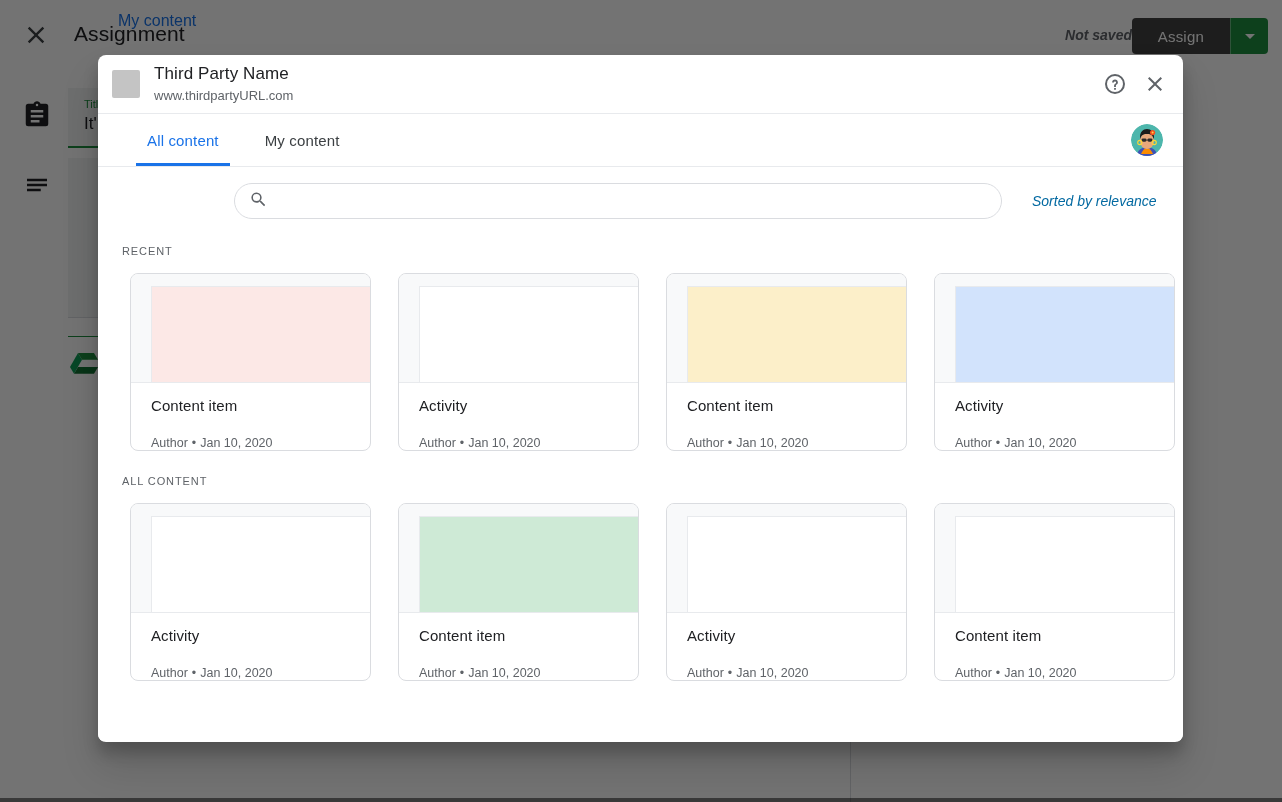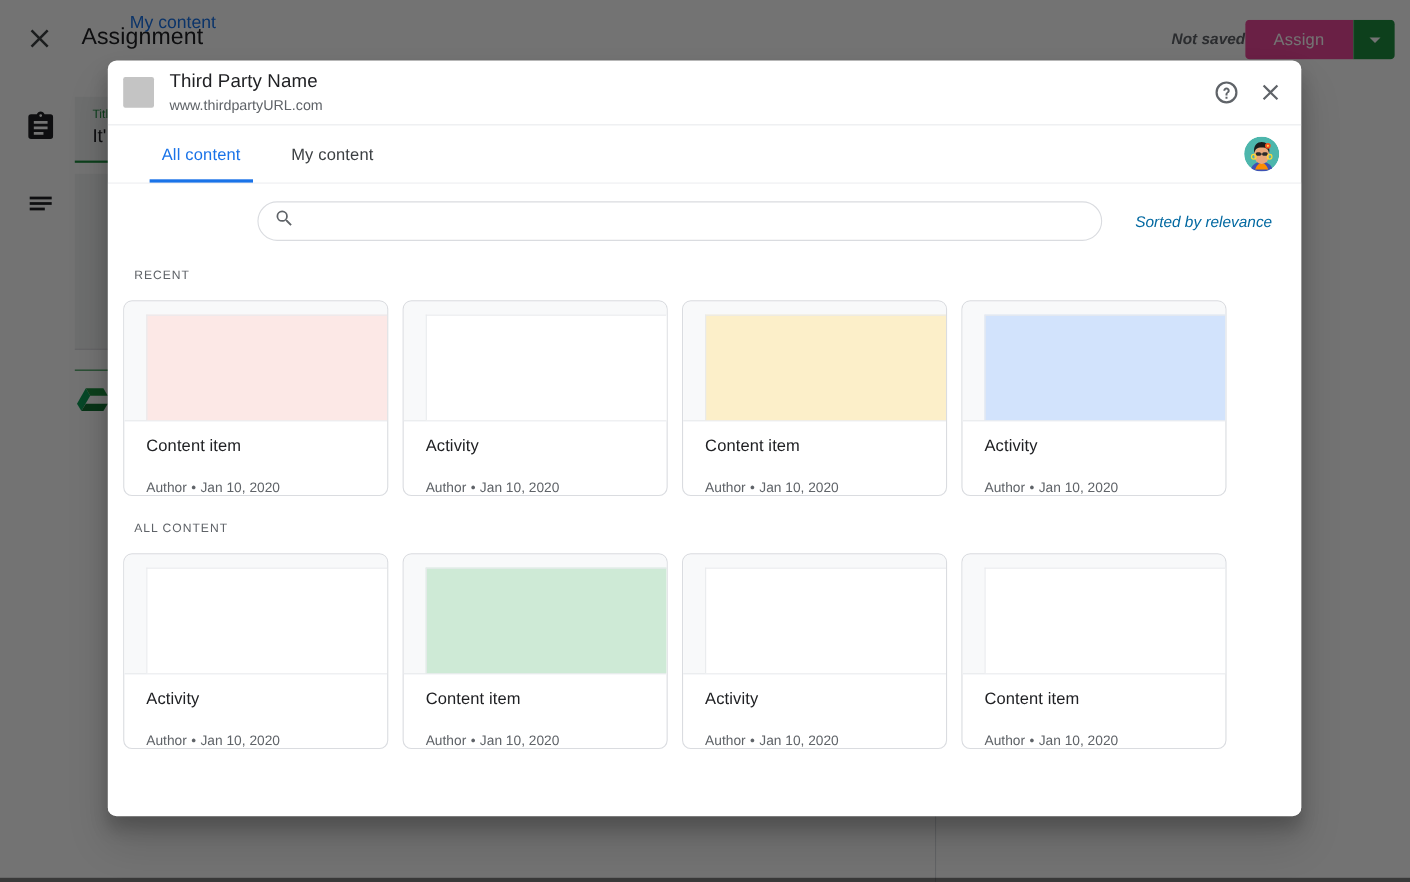--- a/index.html
+++ b/index.html
@@ -29,21 +29,21 @@
   }
   .bg-notsaved {
     position: absolute; right: 150px; top: 27px;
     font-size: 14px; font-style: italic; color: #5f6368; font-weight: bold;
   }
   .bg-assign-wrap {
     position: absolute; right: 14px; top: 18px;
     display: flex; height: 36px; border-radius: 4px; overflow: hidden;
   }
   .bg-assign-btn {
-    background: #ec4899; color: #fff;
+    background: #404040; color: #fff;
     padding: 0 26px; display: flex; align-items: center;
     font-size: 15px; letter-spacing: .2px;
   }
   .bg-assign-split {
     background: #1e8e3e; width: 38px;
     display: flex; align-items: center; justify-content: center;
     border-left: 1px solid rgba(255,255,255,.35);
   }
   .bg-assign-split::after {
     content: ""; width: 0; height: 0;
@@ -160,21 +160,21 @@
   }
   .sort-icon-btn { position: absolute; left: 1082px; top: 134px; width: 26px; height: 26px; cursor: pointer; }
 
   .section-label {
     font-size: 11px; color: #5f6368; letter-spacing: .9px;
     padding-left: 24px;
   }
   #sect-recent { position: absolute; left: 0; top: 190px; }
   #sect-all    { position: absolute; left: 0; top: 420px; }
 
-  .cardrow { position: absolute; left: 14px; display: flex; gap: 13px; }
+  .cardrow { position: absolute; left: 32px; display: flex; gap: 27px; }
   #row-recent { top: 218px; }
   #row-all    { top: 448px; }
 
   .card {
     width: 241px; height: 178px;
     border: 1px solid #dadce0; border-radius: 8px;
     background: #fff; overflow: hidden; cursor: pointer;
     display: flex; flex-direction: column;
   }
   .card-thumb {

